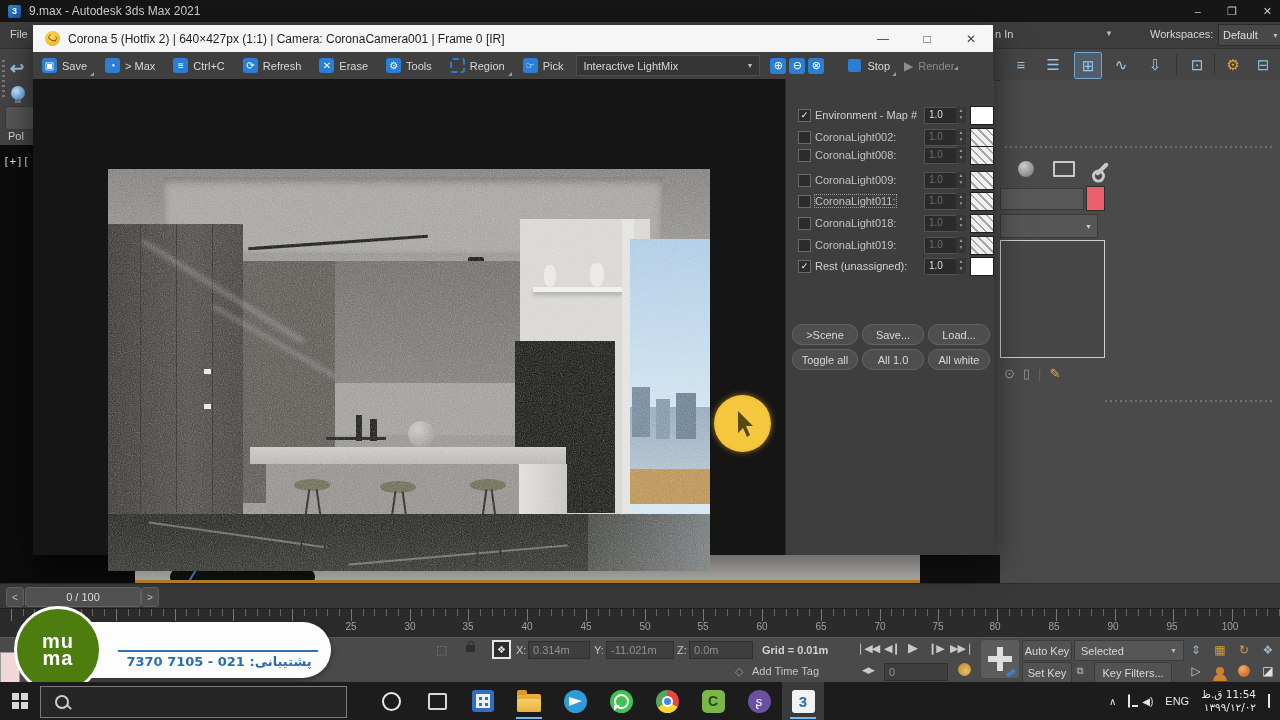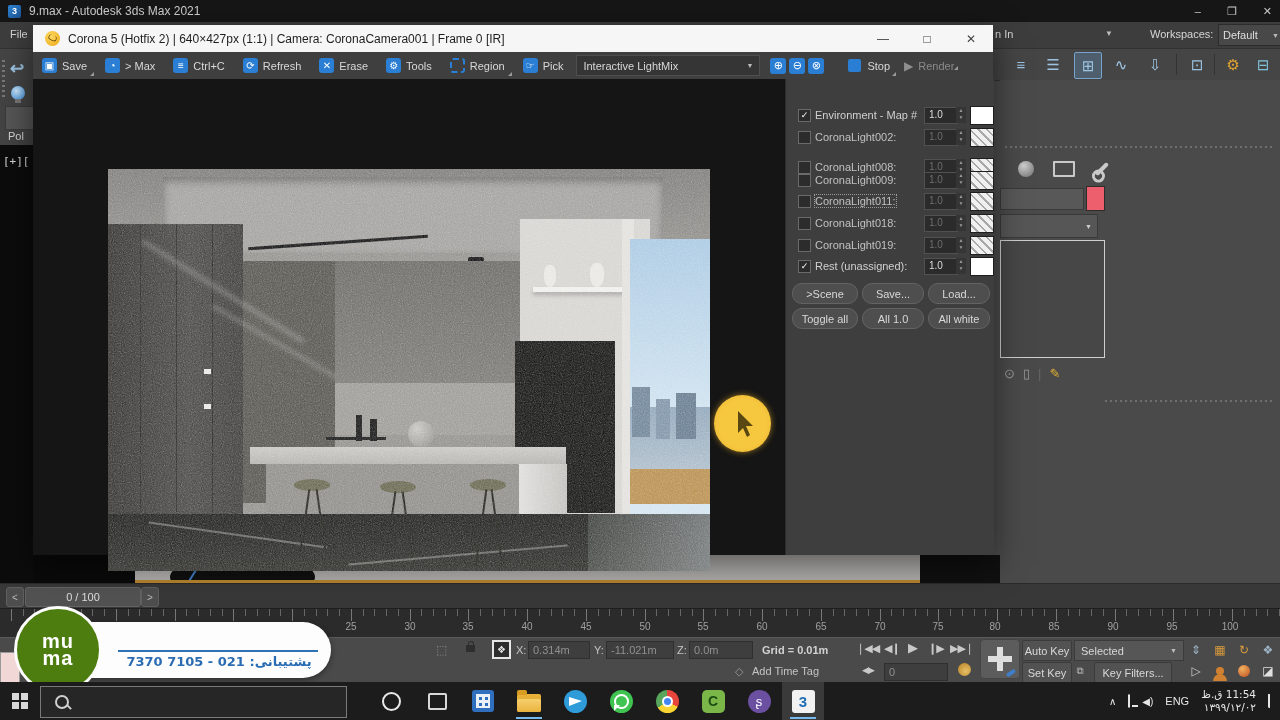--- a/index.html
+++ b/index.html
@@ -158,21 +158,21 @@
   .lmrow{position:absolute;left:0;width:208px;height:20px;}
   .lmrow .cb{position:absolute;left:12px;top:3px;width:11px;height:11px;background:#2c2c2c;border:1px solid #6a6a6a;color:#fff;font-size:9px;line-height:11px;text-align:center;}
   .lmrow .lbl{position:absolute;left:29px;top:3px;}
   .lmrow.dim .lbl{color:#c0c0c0;}
   .lmrow .lbl.selrect{outline:1px dotted #9a9a9a;}
   .lmrow .val{position:absolute;left:138px;top:1px;width:28px;height:14px;background:#2b2b2b;border:1px solid #515151;color:#dcdcdc;font-size:10px;padding:1px 0 0 4px;}
   .lmrow.dim .val{color:#6d6d6d;}
   .lmrow .spin{position:absolute;left:170px;top:1px;width:10px;height:16px;background:#353535;color:#9a9a9a;font-size:5px;text-align:center;line-height:7px;}
   .lmrow .sw{position:absolute;left:184px;top:0px;width:22px;height:17px;border:1px solid #1e1e1e;background:#fff;}
   .lmrow .sw.hatch{background:repeating-linear-gradient(45deg,#f0f0f0 0 4px,#a8a8a8 4px 6px);}
-  .lmbtn{position:absolute;height:19px;background:#4e4e4e;border:1px solid #636363;border-radius:10px;color:#d8d8d8;font-size:11px;display:flex;align-items:center;justify-content:center;}
+  .lmbtn{position:absolute;height:19px;background:#4e4e4e;border:1px solid #636363;border-radius:10px;color:#d8d8d8;font-size:11px;display:flex;align-items:center;justify-content:center;margin-top:41px;}
 
   
   .cursor{left:714px;top:395px;width:57px;height:57px;border-radius:50%;background:radial-gradient(circle,#f6c83f 60%,#e9a92a);box-shadow:0 0 6px rgba(240,180,40,.6);z-index:40;}
 
   
   .wm{left:6px;top:613px;width:330px;height:70px;z-index:30;}
   .wm-pill{position:absolute;left:30px;top:9px;width:295px;height:56px;background:#fdfdfd;border-radius:30px;box-shadow:0 2px 6px rgba(0,0,0,.4);}
   .wm-circle{position:absolute;left:8px;top:0px;width:82px;height:82px;margin-top:-7px;border-radius:50%;background:#4d7c0f;border:3px solid #fdfdfd;color:#fff;display:flex;flex-direction:column;align-items:center;justify-content:center;font-weight:bold;font-size:20px;line-height:17px;letter-spacing:1px;}
   .wm-title{position:absolute;left:108px;top:14px;width:210px;text-align:center;color:#0e1c33;font-weight:bold;font-size:16px;direction:rtl;}
   .wm-div{position:absolute;left:112px;top:37px;width:200px;height:2px;background:#2e74b5;}
@@ -517,21 +517,21 @@
         <span class="spin">▲<br>▼</span>
         <span class="sw"></span>
       </div>
       <div class="lmrow dim" style="top:48.6px">
         <span class="cb"></span>
         <span class="lbl">CoronaLight002:</span>
         <span class="val">1.0</span>
         <span class="spin">▲<br>▼</span>
         <span class="sw hatch"></span>
       </div>
-      <div class="lmrow dim" style="top:79px">
+      <div class="lmrow dim" style="top:67px">
         <span class="cb"></span>
         <span class="lbl">CoronaLight008:</span>
         <span class="val">1.0</span>
         <span class="spin">▲<br>▼</span>
         <span class="sw hatch"></span>
       </div>
       <div class="lmrow dim" style="top:91.8px">
         <span class="cb"></span>
         <span class="lbl">CoronaLight009:</span>
         <span class="val">1.0</span>

